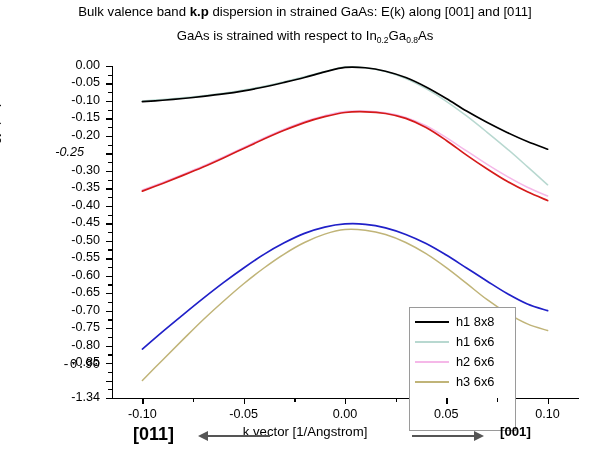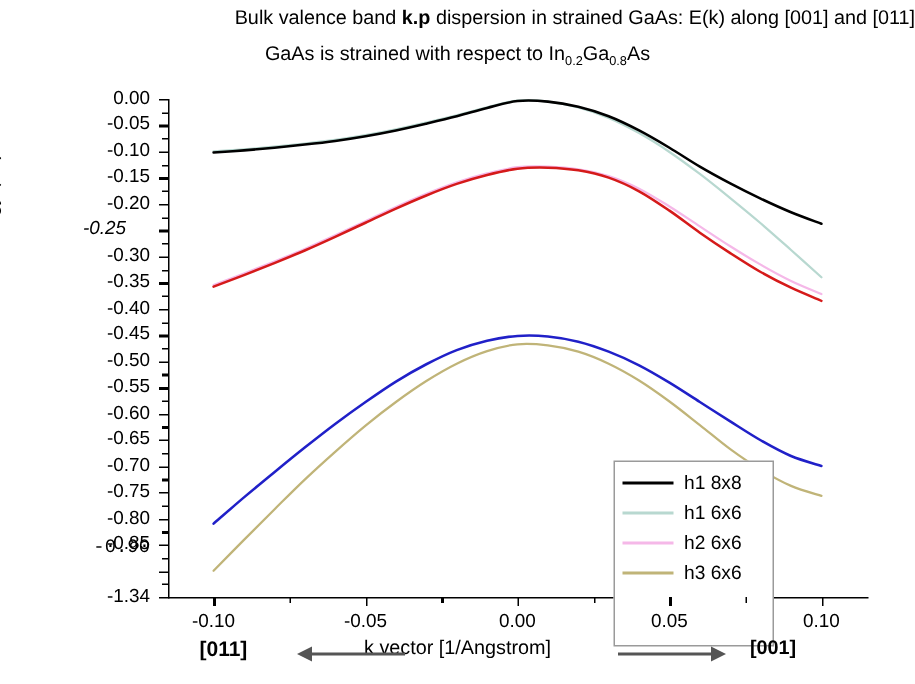--- a/index.html
+++ b/index.html
@@ -10,21 +10,21 @@
     color:#000;
     overflow:hidden;
     position:relative;
   }
   #figure{position:absolute;inset:0;}
 
   .title-line{
     position:absolute;left:0;width:610px;text-align:center;
     font-size:13.2px;color:#000;white-space:nowrap;
   }
-  #title-main{top:4px;text-align:right;}
+  #title-main{top:4px;}
   #title-sub{top:28px;font-size:13.2px;}
   .bold{font-weight:bold;}
   sub{font-size:8.5px;vertical-align:baseline;position:relative;top:3px;}
 
   
   #plot-area{
     position:absolute;
     left:112px;top:66px;
     width:466px;height:332px;
   }
@@ -35,21 +35,21 @@
   .ytext{position:absolute;font-size:12.6px;white-space:nowrap;text-align:right;width:56px;}
   .xtext{position:absolute;font-size:12.6px;white-space:nowrap;text-align:center;width:60px;}
 
   #ylabel{
     position:absolute;
     left:-14px;top:170px;
     transform:rotate(-90deg);
     transform-origin:left top;
     font-size:13px;white-space:nowrap;
   }
-  #lbl-011{position:absolute;left:133px;top:424px;font-size:14px;font-weight:bold;}
+  #lbl-011{position:absolute;left:133px;top:424px;font-size:18px;font-weight:bold;}
   #lbl-001{position:absolute;left:500px;top:424px;font-size:13.2px;font-weight:bold;}
   #xcap-text{position:absolute;left:0;width:610px;top:424px;text-align:center;font-size:13.2px;}
 
   .arrow-wrap{position:absolute;top:431px;height:10px;}
   .arrow-line{position:absolute;top:4px;height:1.6px;background:#555;}
   .arrow-head{position:absolute;top:0px;width:0;height:0;border-top:5px solid transparent;border-bottom:5px solid transparent;}
 
   
   #legend{
     position:absolute;

